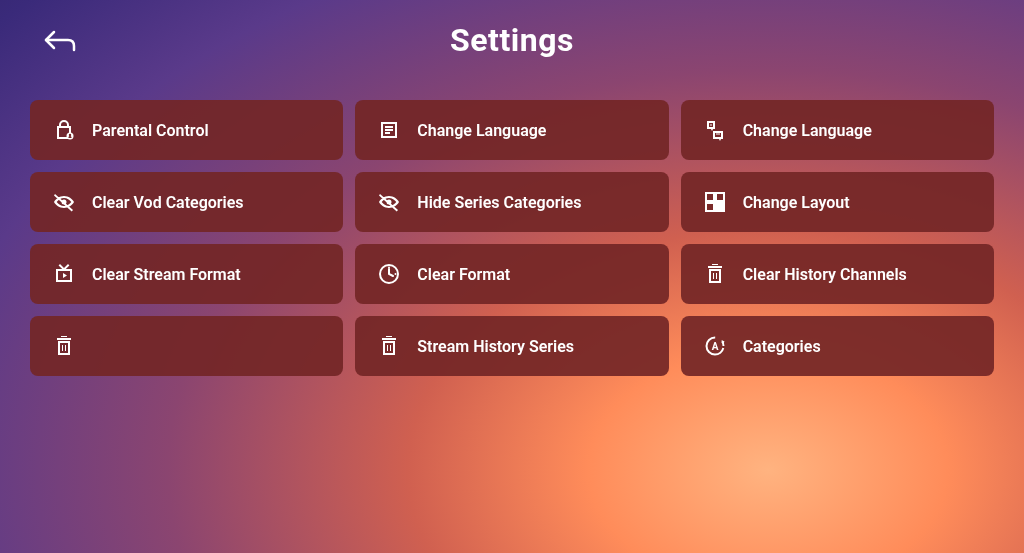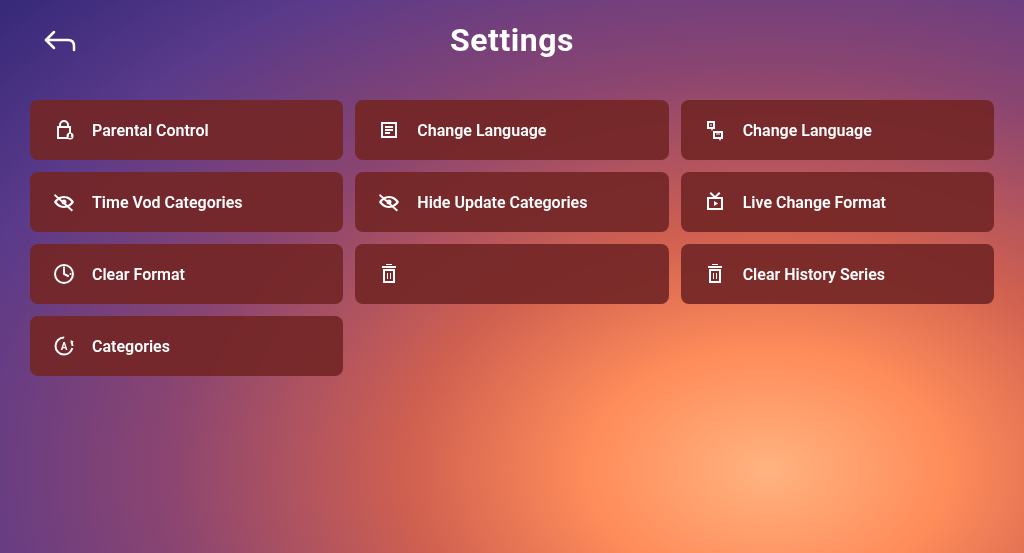--- a/index.html
+++ b/index.html
@@ -122,71 +122,87 @@
     <span class="label">Change Language</span>
   </div>
 
 
   <div class="card">
     <span class="icon">
       <svg viewBox="0 0 24 24">
           <path d="M12 6c4.5 0 8.3 2.8 10 6-1.7 3.2-5.5 6-10 6-4.5 0-8.3-2.8-10-6 1.7-3.2 5.5-6 10-6zm0 2c-3 0-5.7 1.7-7.3 4 1.6 2.3 4.3 4 7.3 4s5.7-1.7 7.3-4c-1.6-2.3-4.3-4-7.3-4zm0 1.5a2.5 2.5 0 1 1 0 5 2.5 2.5 0 0 1 0-5zM3 4l18 16-1.3 1.5L2 5.5 3 4z"></path>
         </svg>
     </span>
-    <span class="label">Time Vod Categories</span>
+    <span class="label">Clear Vod Categories</span>
   </div>
 
   <div class="card">
     <span class="icon">
       <svg viewBox="0 0 24 24">
           <path d="M12 6c4.5 0 8.3 2.8 10 6-1.7 3.2-5.5 6-10 6-4.5 0-8.3-2.8-10-6 1.7-3.2 5.5-6 10-6zm0 2c-3 0-5.7 1.7-7.3 4 1.6 2.3 4.3 4 7.3 4s5.7-1.7 7.3-4c-1.6-2.3-4.3-4-7.3-4zm0 1.5a2.5 2.5 0 1 1 0 5 2.5 2.5 0 0 1 0-5zM3 4l18 16-1.3 1.5L2 5.5 3 4z"></path>
         </svg>
     </span>
-    <span class="label">Hide Update Categories</span>
-  </div>
-
+    <span class="label">Hide Series Categories</span>
+  </div>
+
+  <div class="card">
+    <span class="icon">
+      <svg viewBox="0 0 24 24">
+          <path d="M3 3h8v8H3V3zm10 0h8v8h-8V3zM3 13h8v8H3v-8zm10 2h8v2h-8v-2zm0 4h8v2h-8v-2zm0-8h8v2h-8v-2z" fill="none" stroke="#fff" stroke-width="2"></path>
+        </svg>
+    </span>
+    <span class="label">Change Layout</span>
+  </div>
 
   <div class="card">
     <span class="icon">
       <svg viewBox="0 0 24 24">
           <path d="M8 2l4 4 4-4 1.4 1.4L14 6.8V7h6v13H4V7h6v-.2L6.6 3.4 8 2zm-2 7v9h12V9H6zm5 2l4 2.5-4 2.5v-5z"></path>
         </svg>
     </span>
-    <span class="label">Live Change Format</span>
+    <span class="label">Clear Stream Format</span>
   </div>
 
   <div class="card">
     <span class="icon">
       <svg viewBox="0 0 24 24">
           <path d="M12 2a10 10 0 1 0 0 20 10 10 0 0 0 0-20zm0 2a8 8 0 0 1 5.65 13.65L13 13V6h-2v8l7.07 4.07A8 8 0 1 1 12 4z" fill="none"></path>
           <circle cx="12" cy="12" r="9" fill="none" stroke="#fff" stroke-width="2"></circle>
           <path d="M12 7v5l4 2" fill="none" stroke="#fff" stroke-width="2" stroke-linecap="round"></path>
           <circle cx="12" cy="5.5" r="1" fill="#fff"></circle>
           <circle cx="18.5" cy="12" r="1" fill="#fff"></circle>
         </svg>
     </span>
     <span class="label">Clear Format</span>
   </div>
 
-
   <div class="card">
     <span class="icon">
       <svg viewBox="0 0 24 24">
           <path d="M6 7h12v14H6V7zm2 2v10h8V9H8zm-3-5h14v2H5V4zm4-2h6v1H9V2zm1 9h1v6h-1v-6zm3 0h1v6h-1v-6z"></path>
         </svg>
     </span>
+    <span class="label">Clear History Channels</span>
   </div>
 
   <div class="card">
     <span class="icon">
       <svg viewBox="0 0 24 24">
           <path d="M6 7h12v14H6V7zm2 2v10h8V9H8zm-3-5h14v2H5V4zm4-2h6v1H9V2zm1 9h1v6h-1v-6zm3 0h1v6h-1v-6z"></path>
         </svg>
     </span>
-    <span class="label">Clear History Series</span>
+  </div>
+
+  <div class="card">
+    <span class="icon">
+      <svg viewBox="0 0 24 24">
+          <path d="M6 7h12v14H6V7zm2 2v10h8V9H8zm-3-5h14v2H5V4zm4-2h6v1H9V2zm1 9h1v6h-1v-6zm3 0h1v6h-1v-6z"></path>
+        </svg>
+    </span>
+    <span class="label">Stream History Series</span>
   </div>
 
   <div class="card">
     <span class="icon">
       <svg viewBox="0 0 24 24">
           <path d="M12 4a8 8 0 0 1 7.75 6h-2.08A6 6 0 1 0 18 14l2 .5A8 8 0 1 1 12 4zm6 0l2 4h-4l2-4zm-8 4l1.5 4h2l-2.5-6h-2l-2.5 6h2L10 8z" fill="none"></path>
           <circle cx="12" cy="12" r="8.5" fill="none" stroke="#fff" stroke-width="2" stroke-dasharray="38 8" stroke-dashoffset="-2"></circle>
           <path d="M18.5 6l3 1.5-1.5 3z" fill="#fff"></path>
           <text x="12" y="16" text-anchor="middle" font-size="10" font-weight="bold" fill="#fff">A</text>
         </svg>

